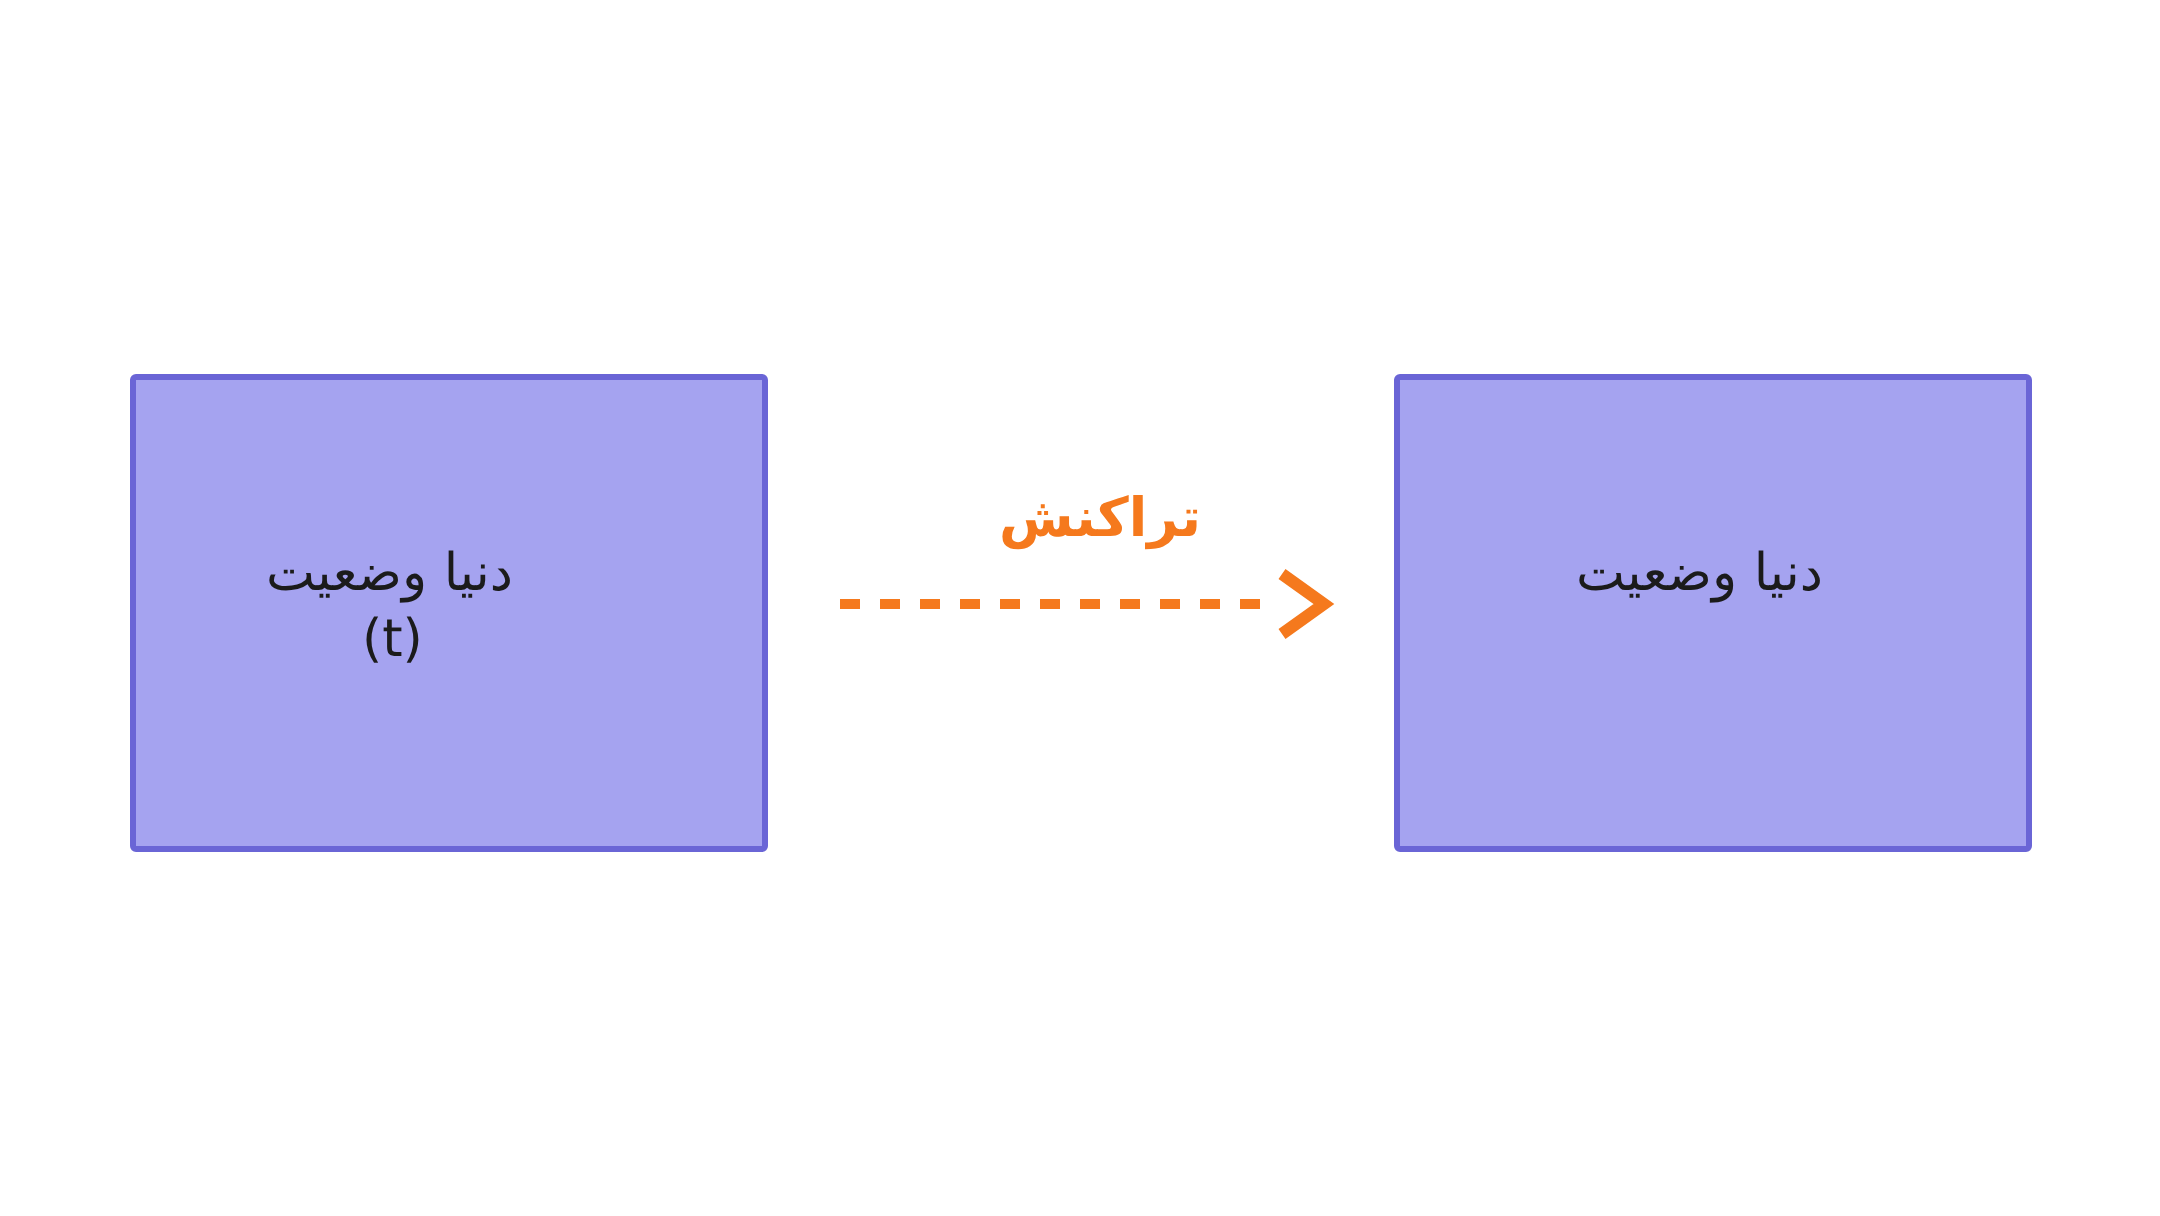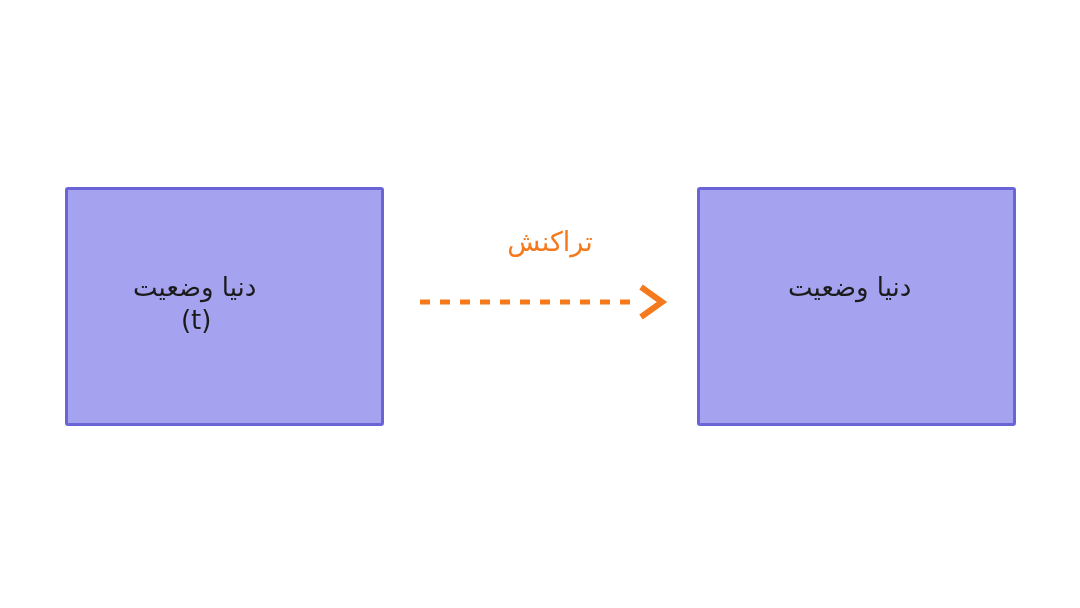--- a/index.html
+++ b/index.html
@@ -32,26 +32,26 @@
     line-height: 33px;
     white-space: nowrap;
   }
   .box-left  .box-text { left: 65px; }
   .box-right .box-text { left: 88px; }
   .line-sub { padding-left: 3px; }
   .box-right .line-sub { padding-left: 10px; }
   .arrow-label {
     position: absolute;
     left: 430px;
-    top: 226px;
+    top: 244px;
     width: 240px;
     text-align: center;
     color: var(--accent, #f5791d);
     font-size: 27px;
-    font-weight: 400;
+    font-weight: 700;
     white-space: nowrap;
   }
   .arrow-svg {
     position: absolute;
     left: 415px;
     top: 282px;
     width: 255px;
     height: 40px;
   }
   .arrow-dash {

